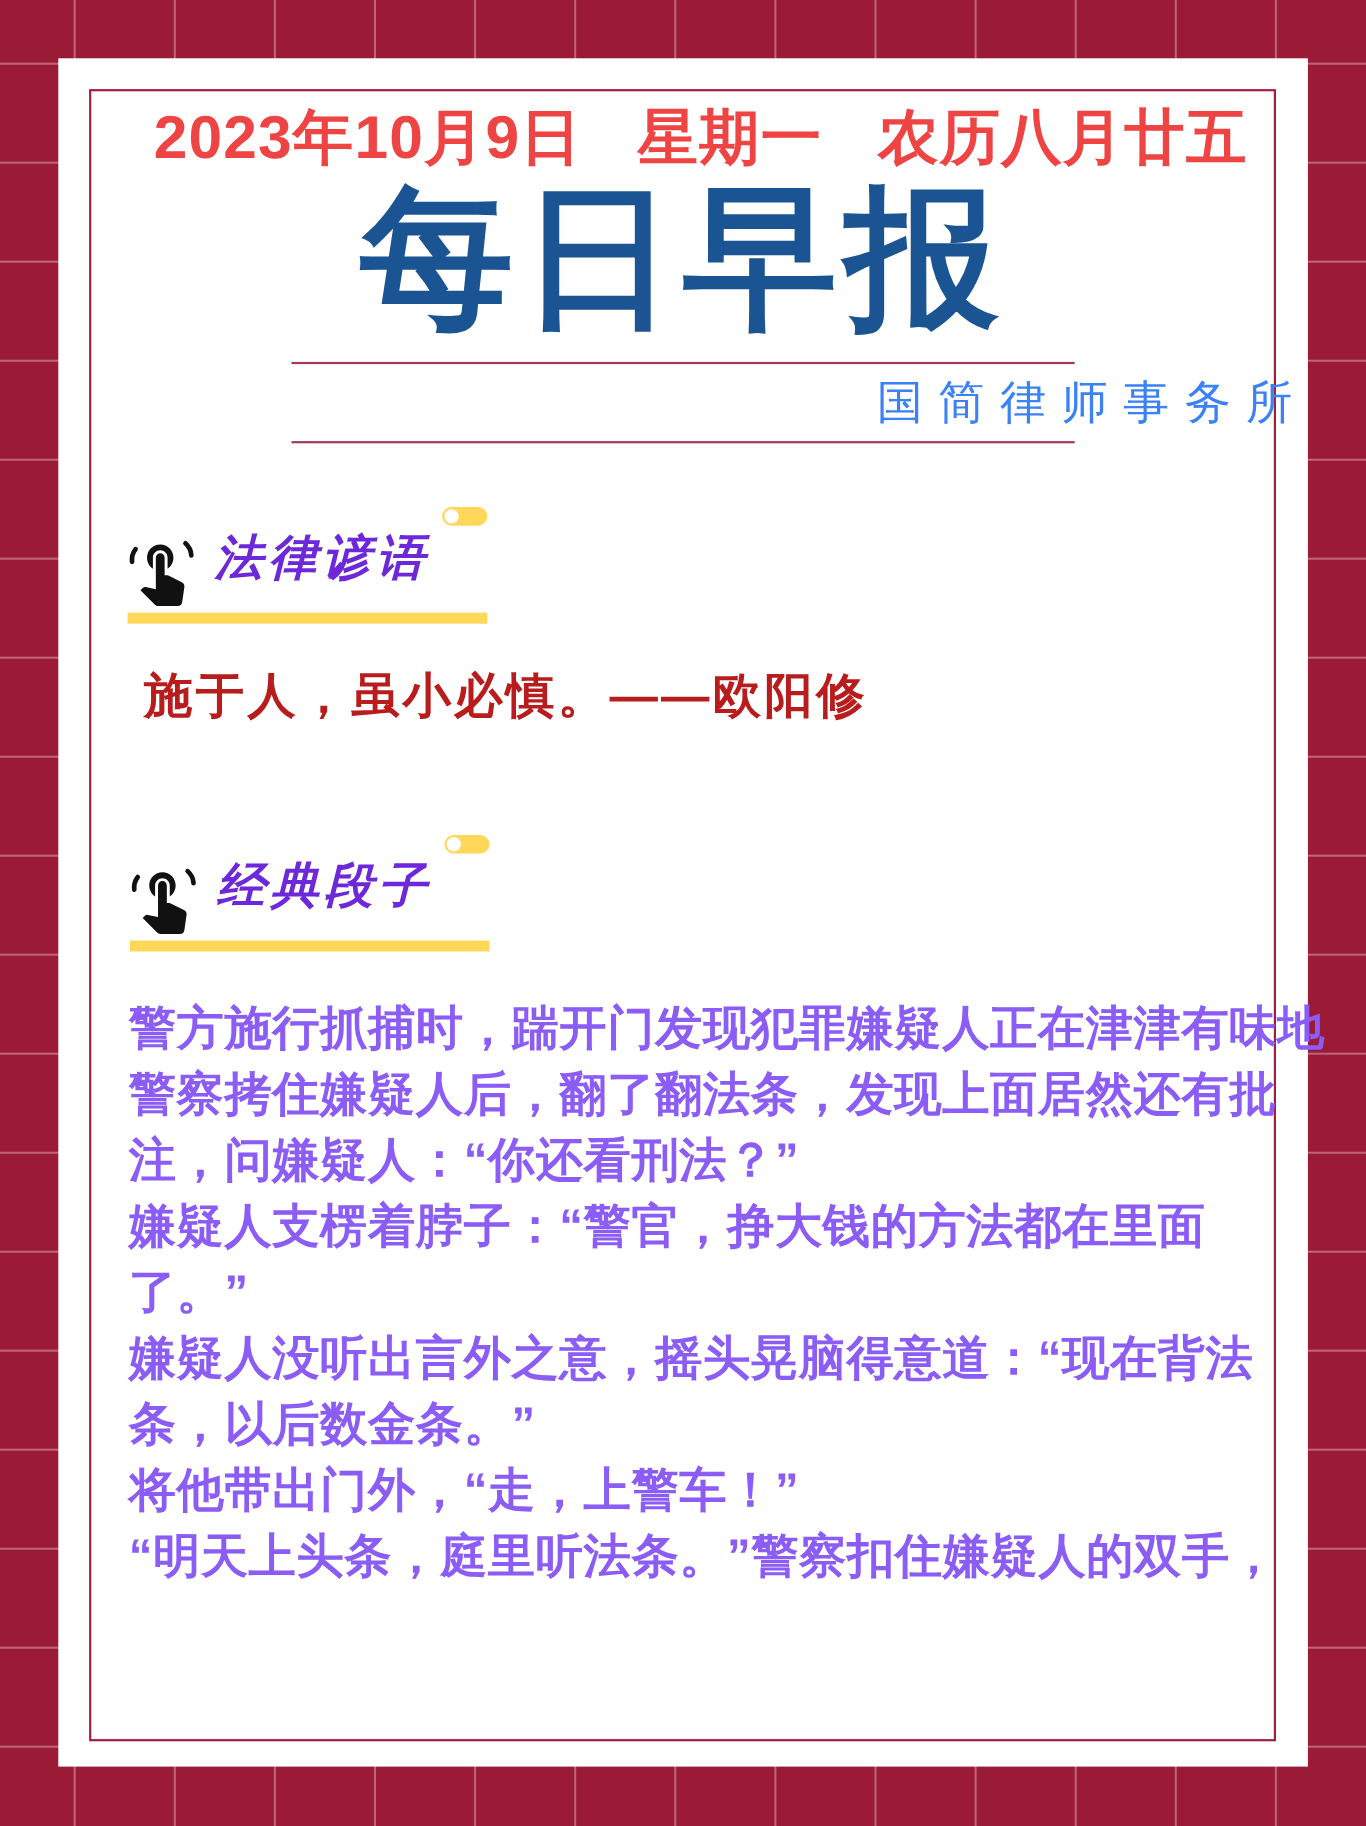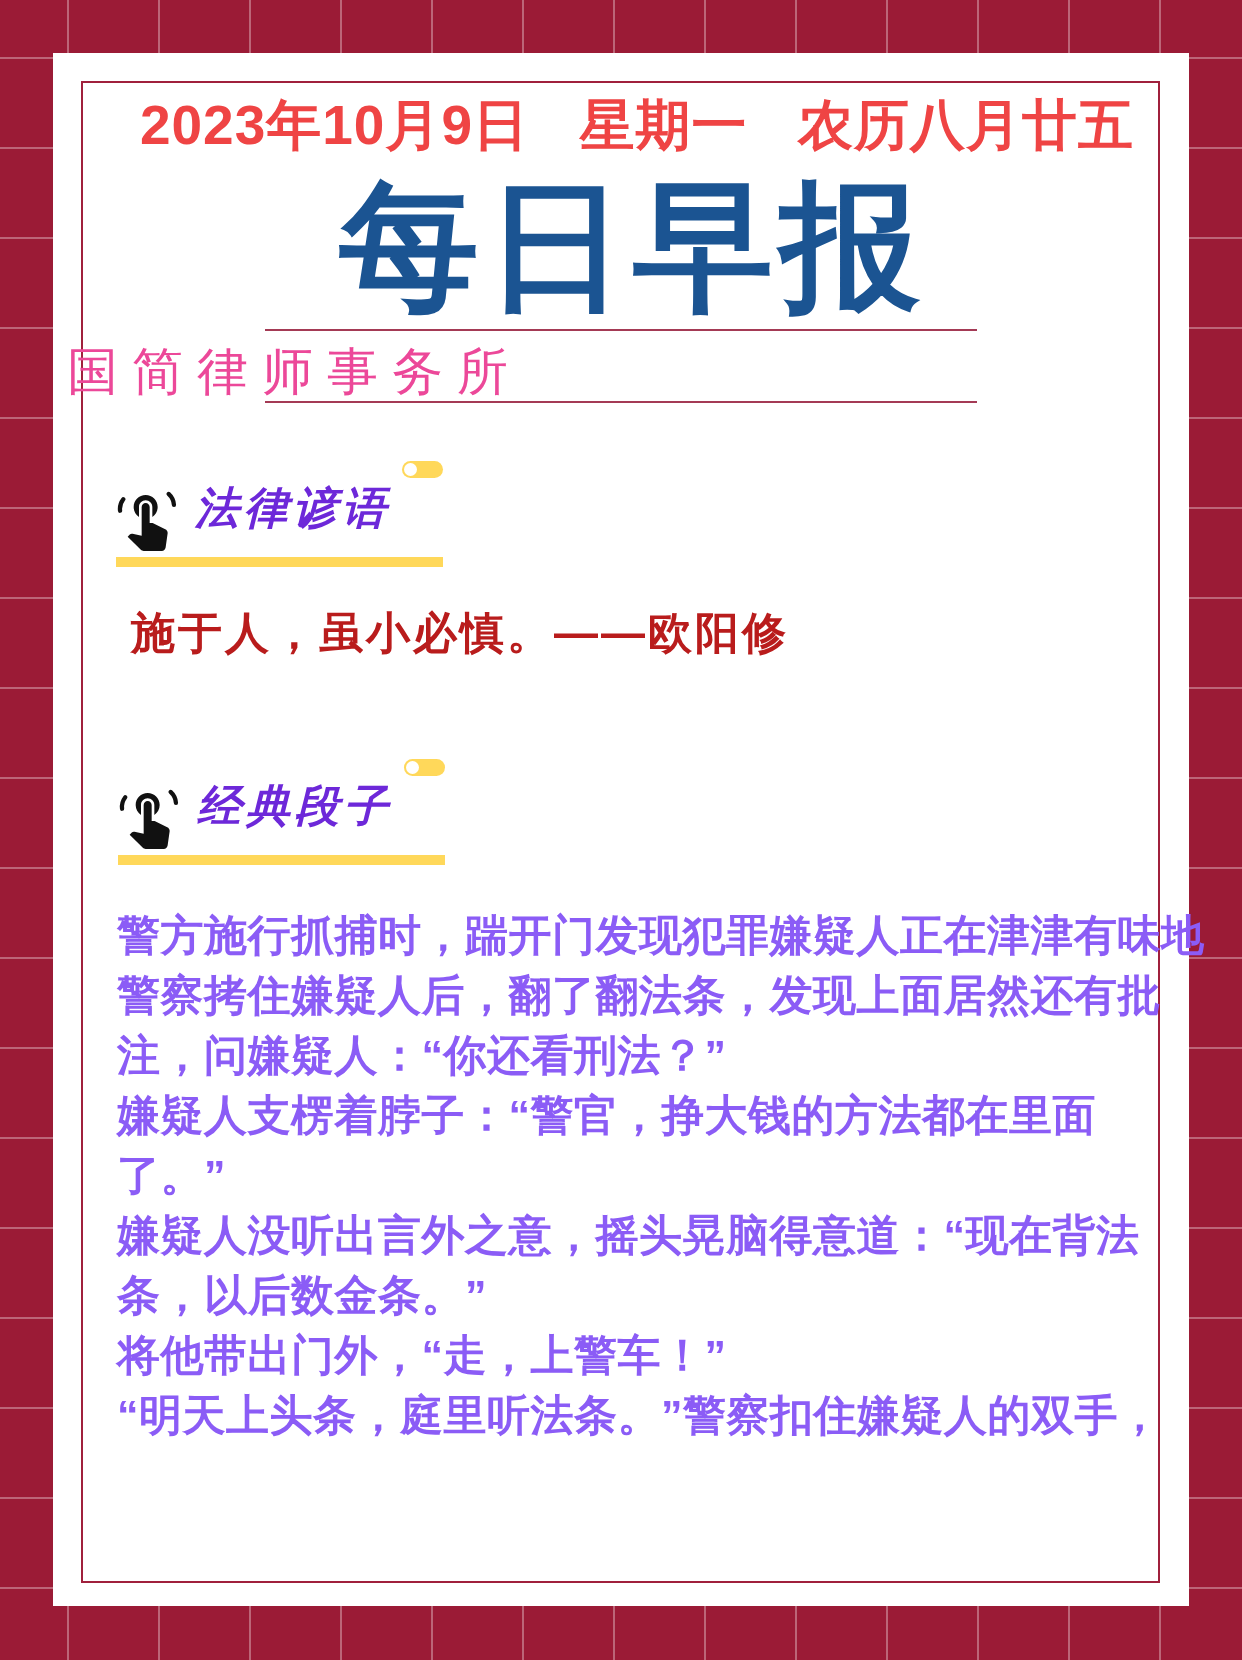--- a/index.html
+++ b/index.html
@@ -20,33 +20,33 @@
   .frame{
     position:absolute;left:28px;top:28px;right:29px;bottom:23px;
     border:2px solid #A0203C;pointer-events:none;
   }
   .date{
     position:absolute;top:42px;left:16px;width:100%;text-align:center;
     font-size:55px;font-weight:800;color:#ef4444;letter-spacing:1px;
     white-space:pre;word-spacing:9px;line-height:1.1;
   }
   .title{
-    position:absolute;top:108px;left:0;width:100%;margin:12px;text-align:center;
+    position:absolute;top:108px;left:0;width:100%;margin:0;text-align:center;
     font-size:140px;line-height:1.05;font-weight:900;color:#1B5492;
     letter-spacing:7px;white-space:nowrap;
   }
   .rule{
     position:absolute;left:50%;width:712px;margin-left:-356px;height:0;
     border-top:2px solid #A43A55;
   }
   .rule1{top:276px;}
   .rule2{top:348px;}
   .subtitle{
-    position:absolute;top:285px;left:0;width:100%;text-align:left;
-    font-size:51px;font-weight:400;color:#ec4899;letter-spacing:14px;
+    position:absolute;top:285px;left:0;width:100%;text-align:right;
+    font-size:42px;font-weight:400;color:#3b82f6;letter-spacing:14px;
     padding-left:14px;box-sizing:border-box;white-space:nowrap;line-height:1.35;
   }
   .sec{position:absolute;width:430px;height:112px;}
   .sec1{left:62px;top:408px;}
   .sec2{left:64px;top:706px;}
   .toggle{
     position:absolute;left:287px;top:0;width:41px;height:17px;
     background:#FFD85A;border-radius:9px;
   }
   .toggle .knob{

